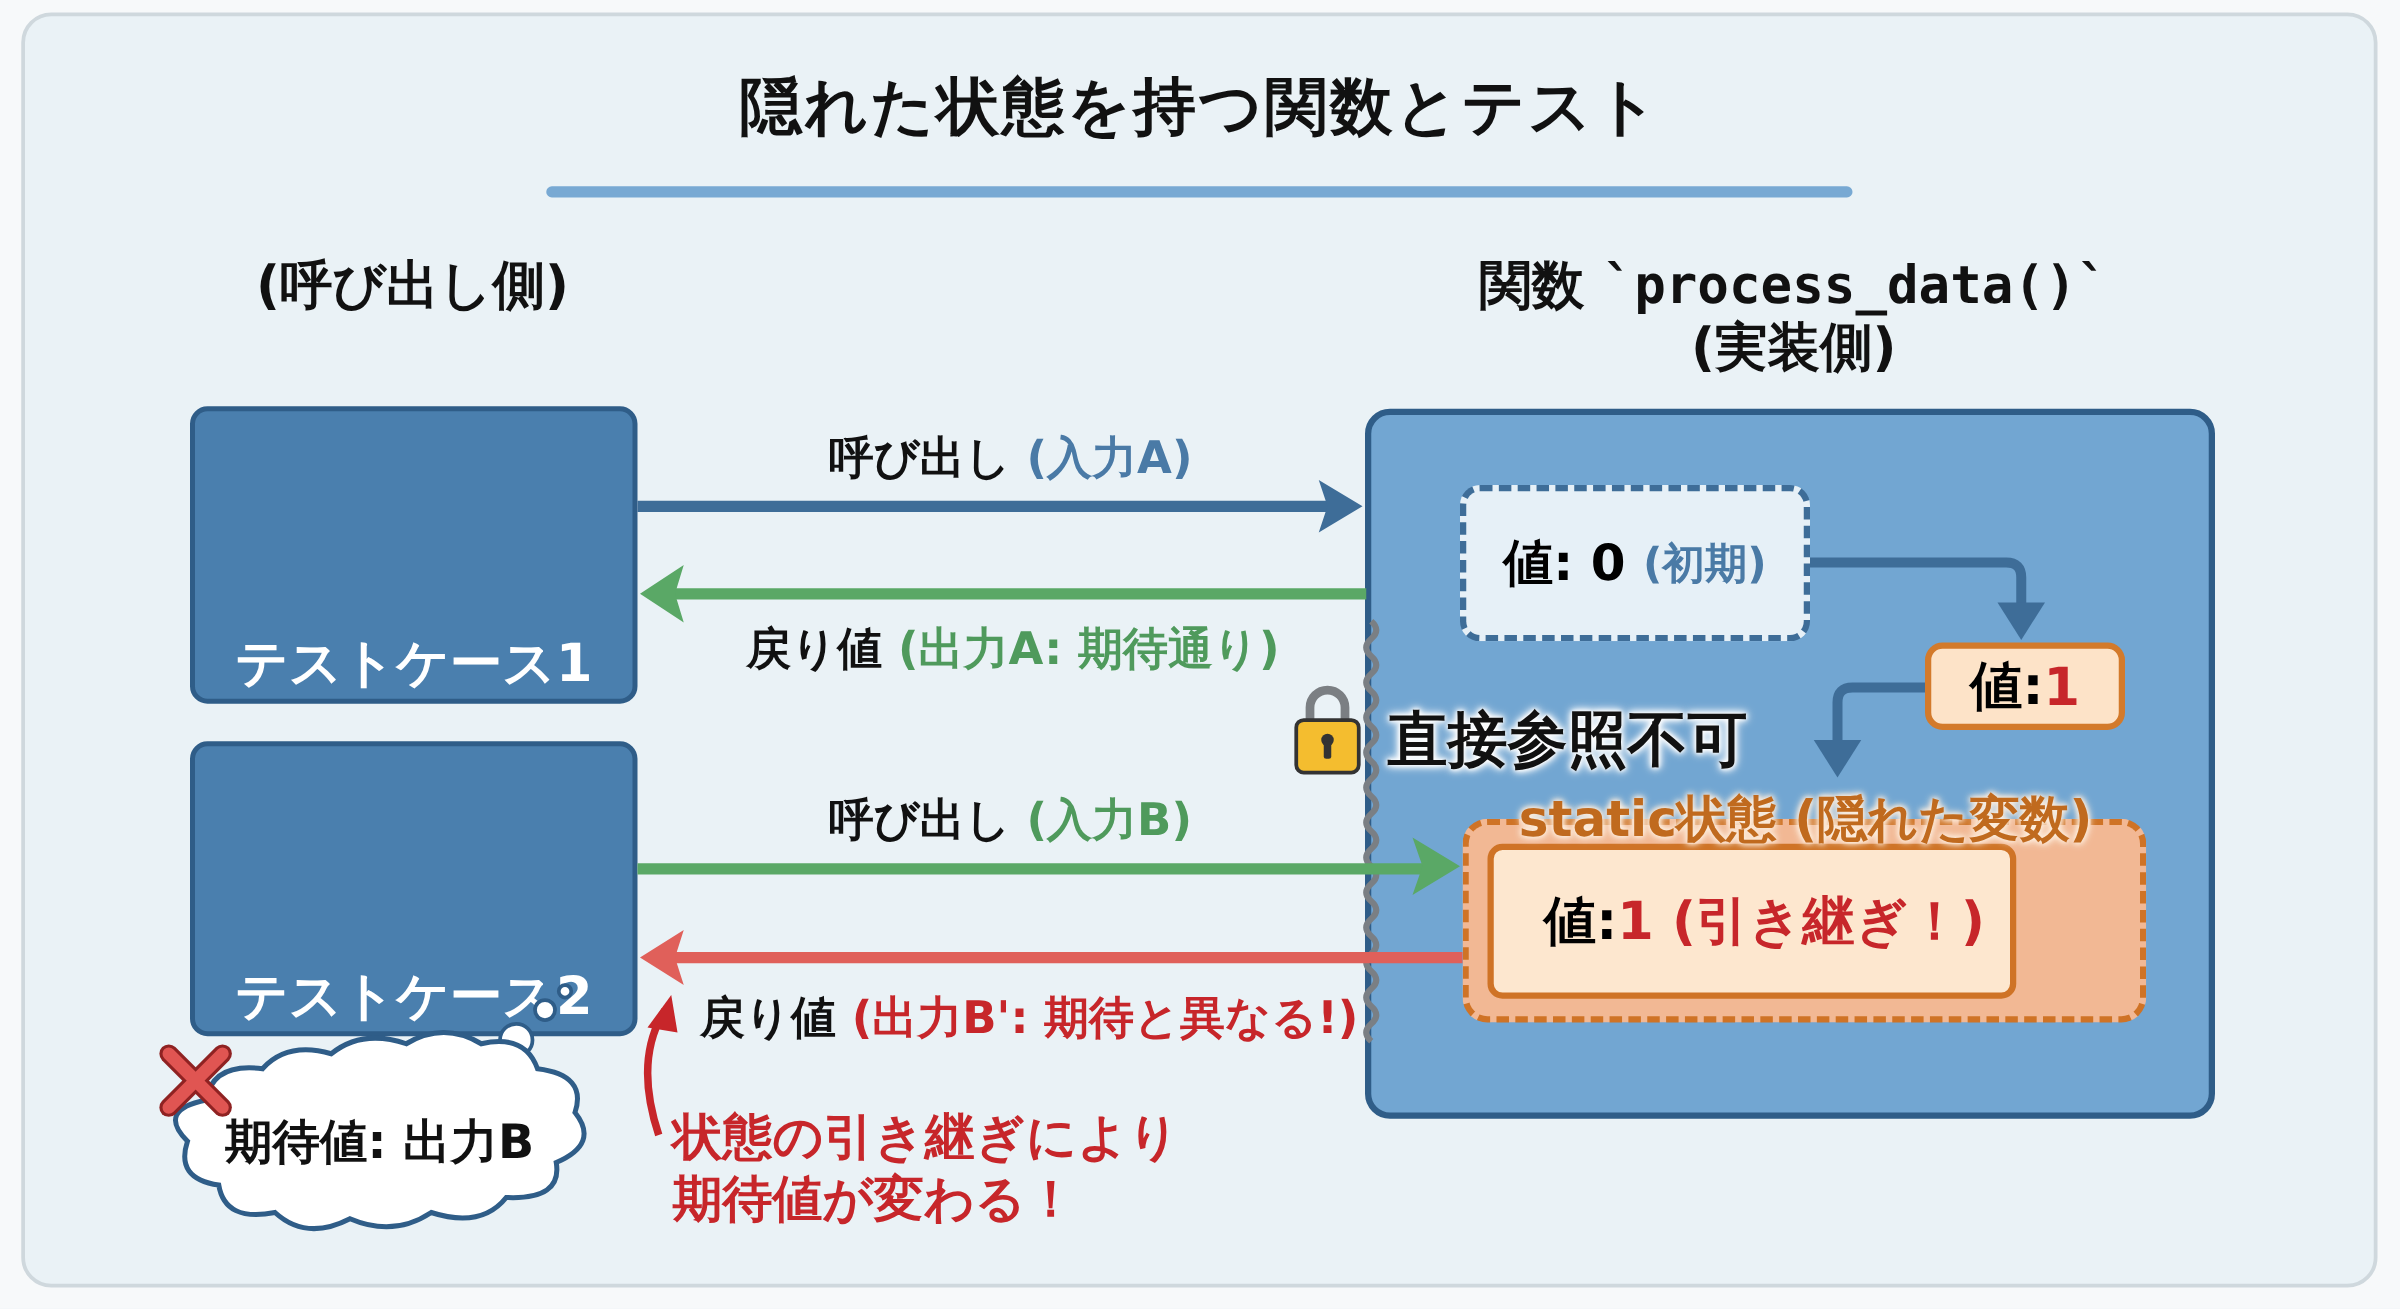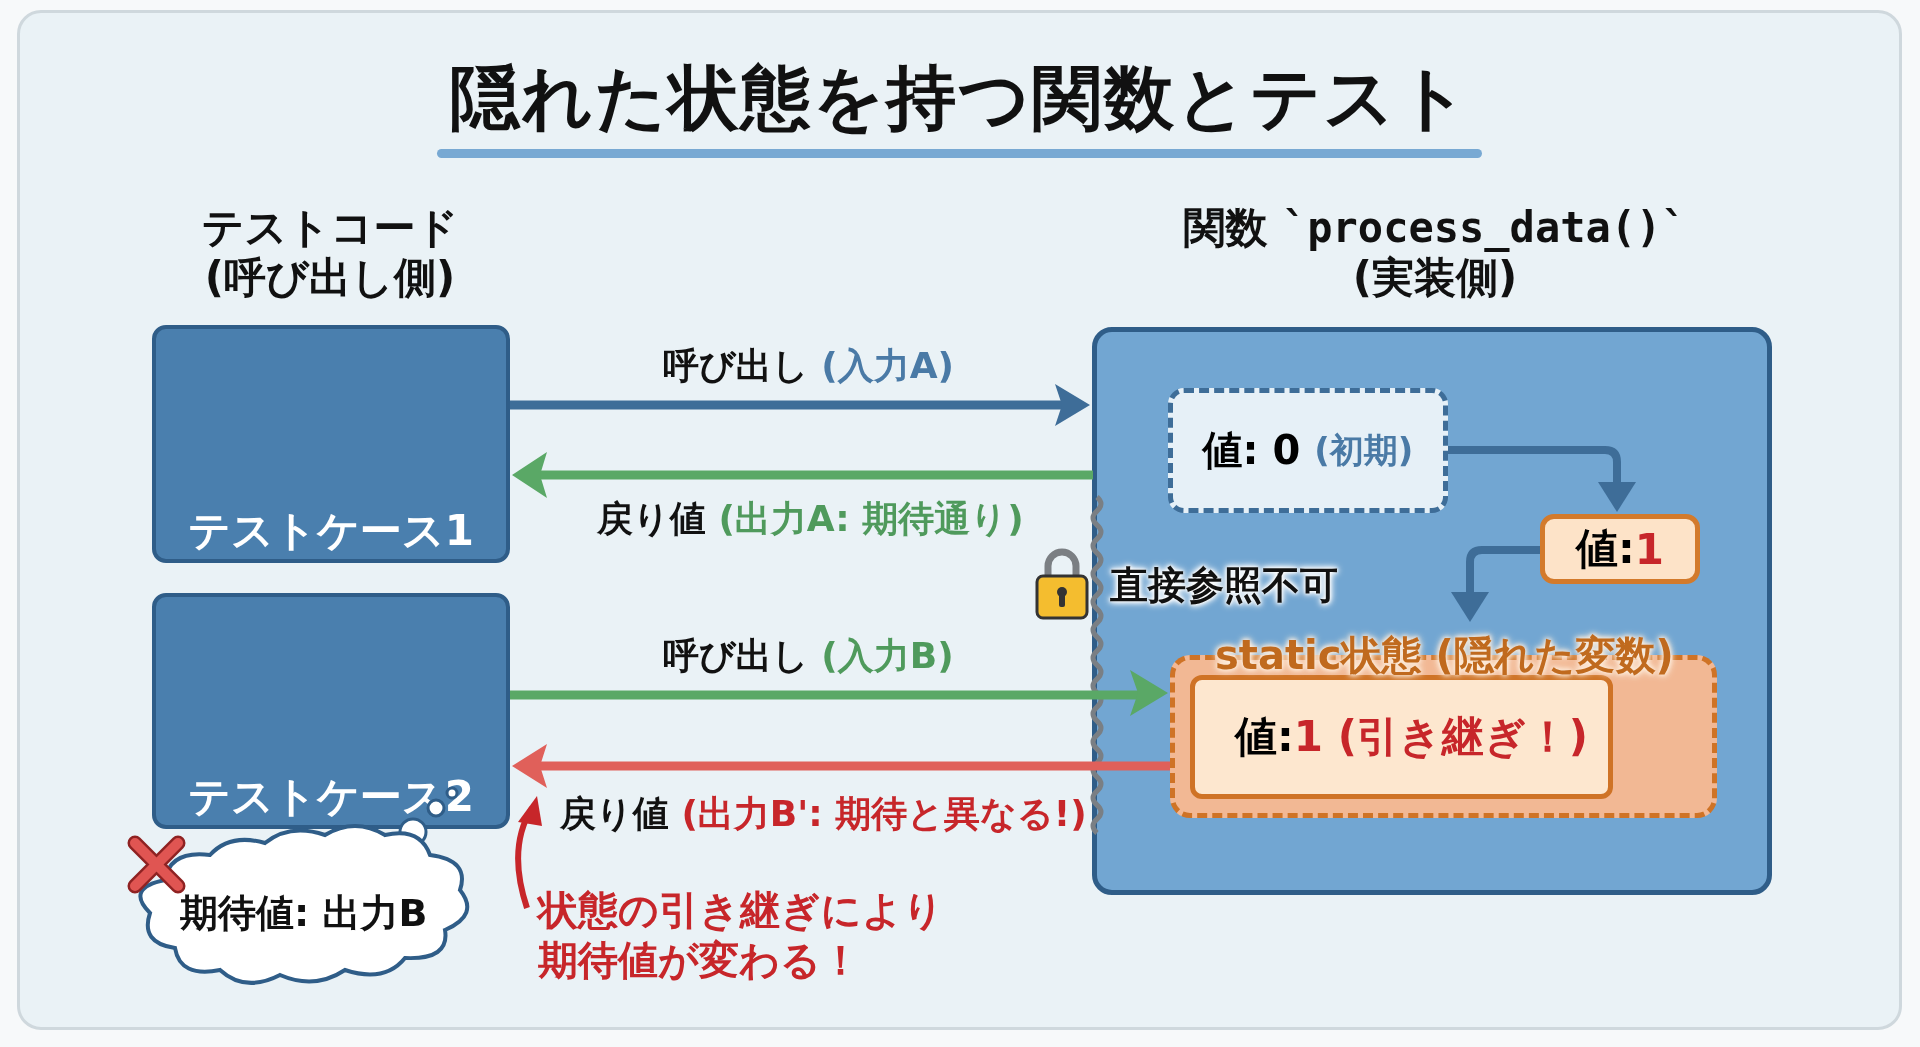--- a/index.html
+++ b/index.html
@@ -1,21 +1,21 @@
 <!DOCTYPE html>
 <html><head>
 <meta charset="utf-8">
 <style>
   html,body{margin:0;padding:0;}
   body{width:1920px;height:1047px;background:#f7f9fa;position:relative;overflow:hidden;
        font-family:"DejaVu Sans","Liberation Sans",sans-serif;}
   #panel{position:absolute;left:17px;top:10px;width:1885px;height:1020px;background:#eaf2f6;
          border:3px solid #cfd8dd;border-radius:24px;box-sizing:border-box;}
   .abs{position:absolute;}
-  #title{left:0;width:1920px;top:52px;text-align:center;font-size:70px;font-weight:bold;color:#111;letter-spacing:2px;}
+  #title{left:0;width:1920px;top:52px;text-align:center;font-size:50px;font-weight:bold;color:#111;letter-spacing:2px;}
   #underline{left:437px;top:149px;width:1045px;height:9px;background:#78a9d3;border-radius:5px;}
   .colhead{font-size:42px;font-weight:bold;color:#111;text-align:center;line-height:50px;}
   #left-head{left:150px;width:360px;top:203px;}
   #right-head{left:1100px;width:670px;top:203px;}
   .mono{font-family:"DejaVu Sans Mono","Liberation Mono",monospace;font-weight:bold;}
   .tc{background:#4a7fae;border:4px solid #2f5d88;border-radius:14px;box-sizing:border-box;
       color:#fff;font-size:42px;font-weight:bold;display:flex;align-items:flex-end;justify-content:center;}
   #tc1{left:152px;top:325px;width:358px;height:238px;}
   #tc2{left:152px;top:593px;width:358px;height:236px;}
   #func{left:1092px;top:327px;width:680px;height:568px;background:#72a6d2;border:5px solid #2f5d88;
@@ -25,36 +25,35 @@
   #init-box{left:1168px;top:388px;width:280px;height:125px;background:#e6f0f7;border:5px dashed #3e6d98;
             border-radius:16px;box-sizing:border-box;display:flex;align-items:center;justify-content:center;font-size:40px;font-weight:bold;}
   #val1-box{left:1540px;top:514px;width:160px;height:70px;background:#fde3c8;border:5px solid #d37a2b;
             border-radius:14px;box-sizing:border-box;display:flex;align-items:center;justify-content:center;font-size:42px;font-weight:bold;}
   #static-box{left:1170px;top:655px;width:547px;height:163px;background:#f2b894;border:5px dashed #cf7326;
               border-radius:20px;box-sizing:border-box;}
   #static-title{left:1215px;top:628px;font-size:40px;font-weight:bold;color:#c06a1e;white-space:nowrap;
                 text-shadow:0 0 4px #fdeede,0 0 6px #fdeede,0 0 8px #fdeede;}
   #static-inner{left:1190px;top:675px;width:423px;height:124px;background:#fde7cf;border:5px solid #cf7326;
                 border-radius:12px;box-sizing:border-box;display:flex;align-items:center;padding-left:40px;font-size:42px;font-weight:bold;}
-  #noaccess{left:1110px;top:560px;font-size:38px;font-weight:bold;color:#111;white-space:nowrap;
+  #noaccess{left:1110px;top:560px;font-size:48px;font-weight:bold;color:#111;white-space:nowrap;
             text-shadow:0 0 3px #fff,0 0 5px #fff,0 0 7px #fff,0 0 9px #fff;}
   #cloud-text{left:180px;top:888px;font-size:38px;font-weight:bold;color:#111;white-space:nowrap;}
   #note{left:538px;top:885px;font-size:40px;font-weight:bold;color:#c7262a;line-height:50px;white-space:nowrap;}
   svg{position:absolute;left:0;top:0;}
 </style>
 </head>
 <body>
 
 <div id="panel"></div>
 
 <div id="title" class="abs">隠れた状態を持つ関数とテスト</div>
 <div id="underline" class="abs"></div>
 
 <div id="left-head" class="abs colhead">
-  <div>テストコード</div>
   <div>(呼び出し側)</div>
 </div>
 
 <div id="right-head" class="abs colhead">
   <div><span>関数 </span><span class="mono">`process_data()`</span></div>
   <div>(実装側)</div>
 </div>
 
 <div id="tc1" class="abs tc">
     <span>テストケース1</span>

